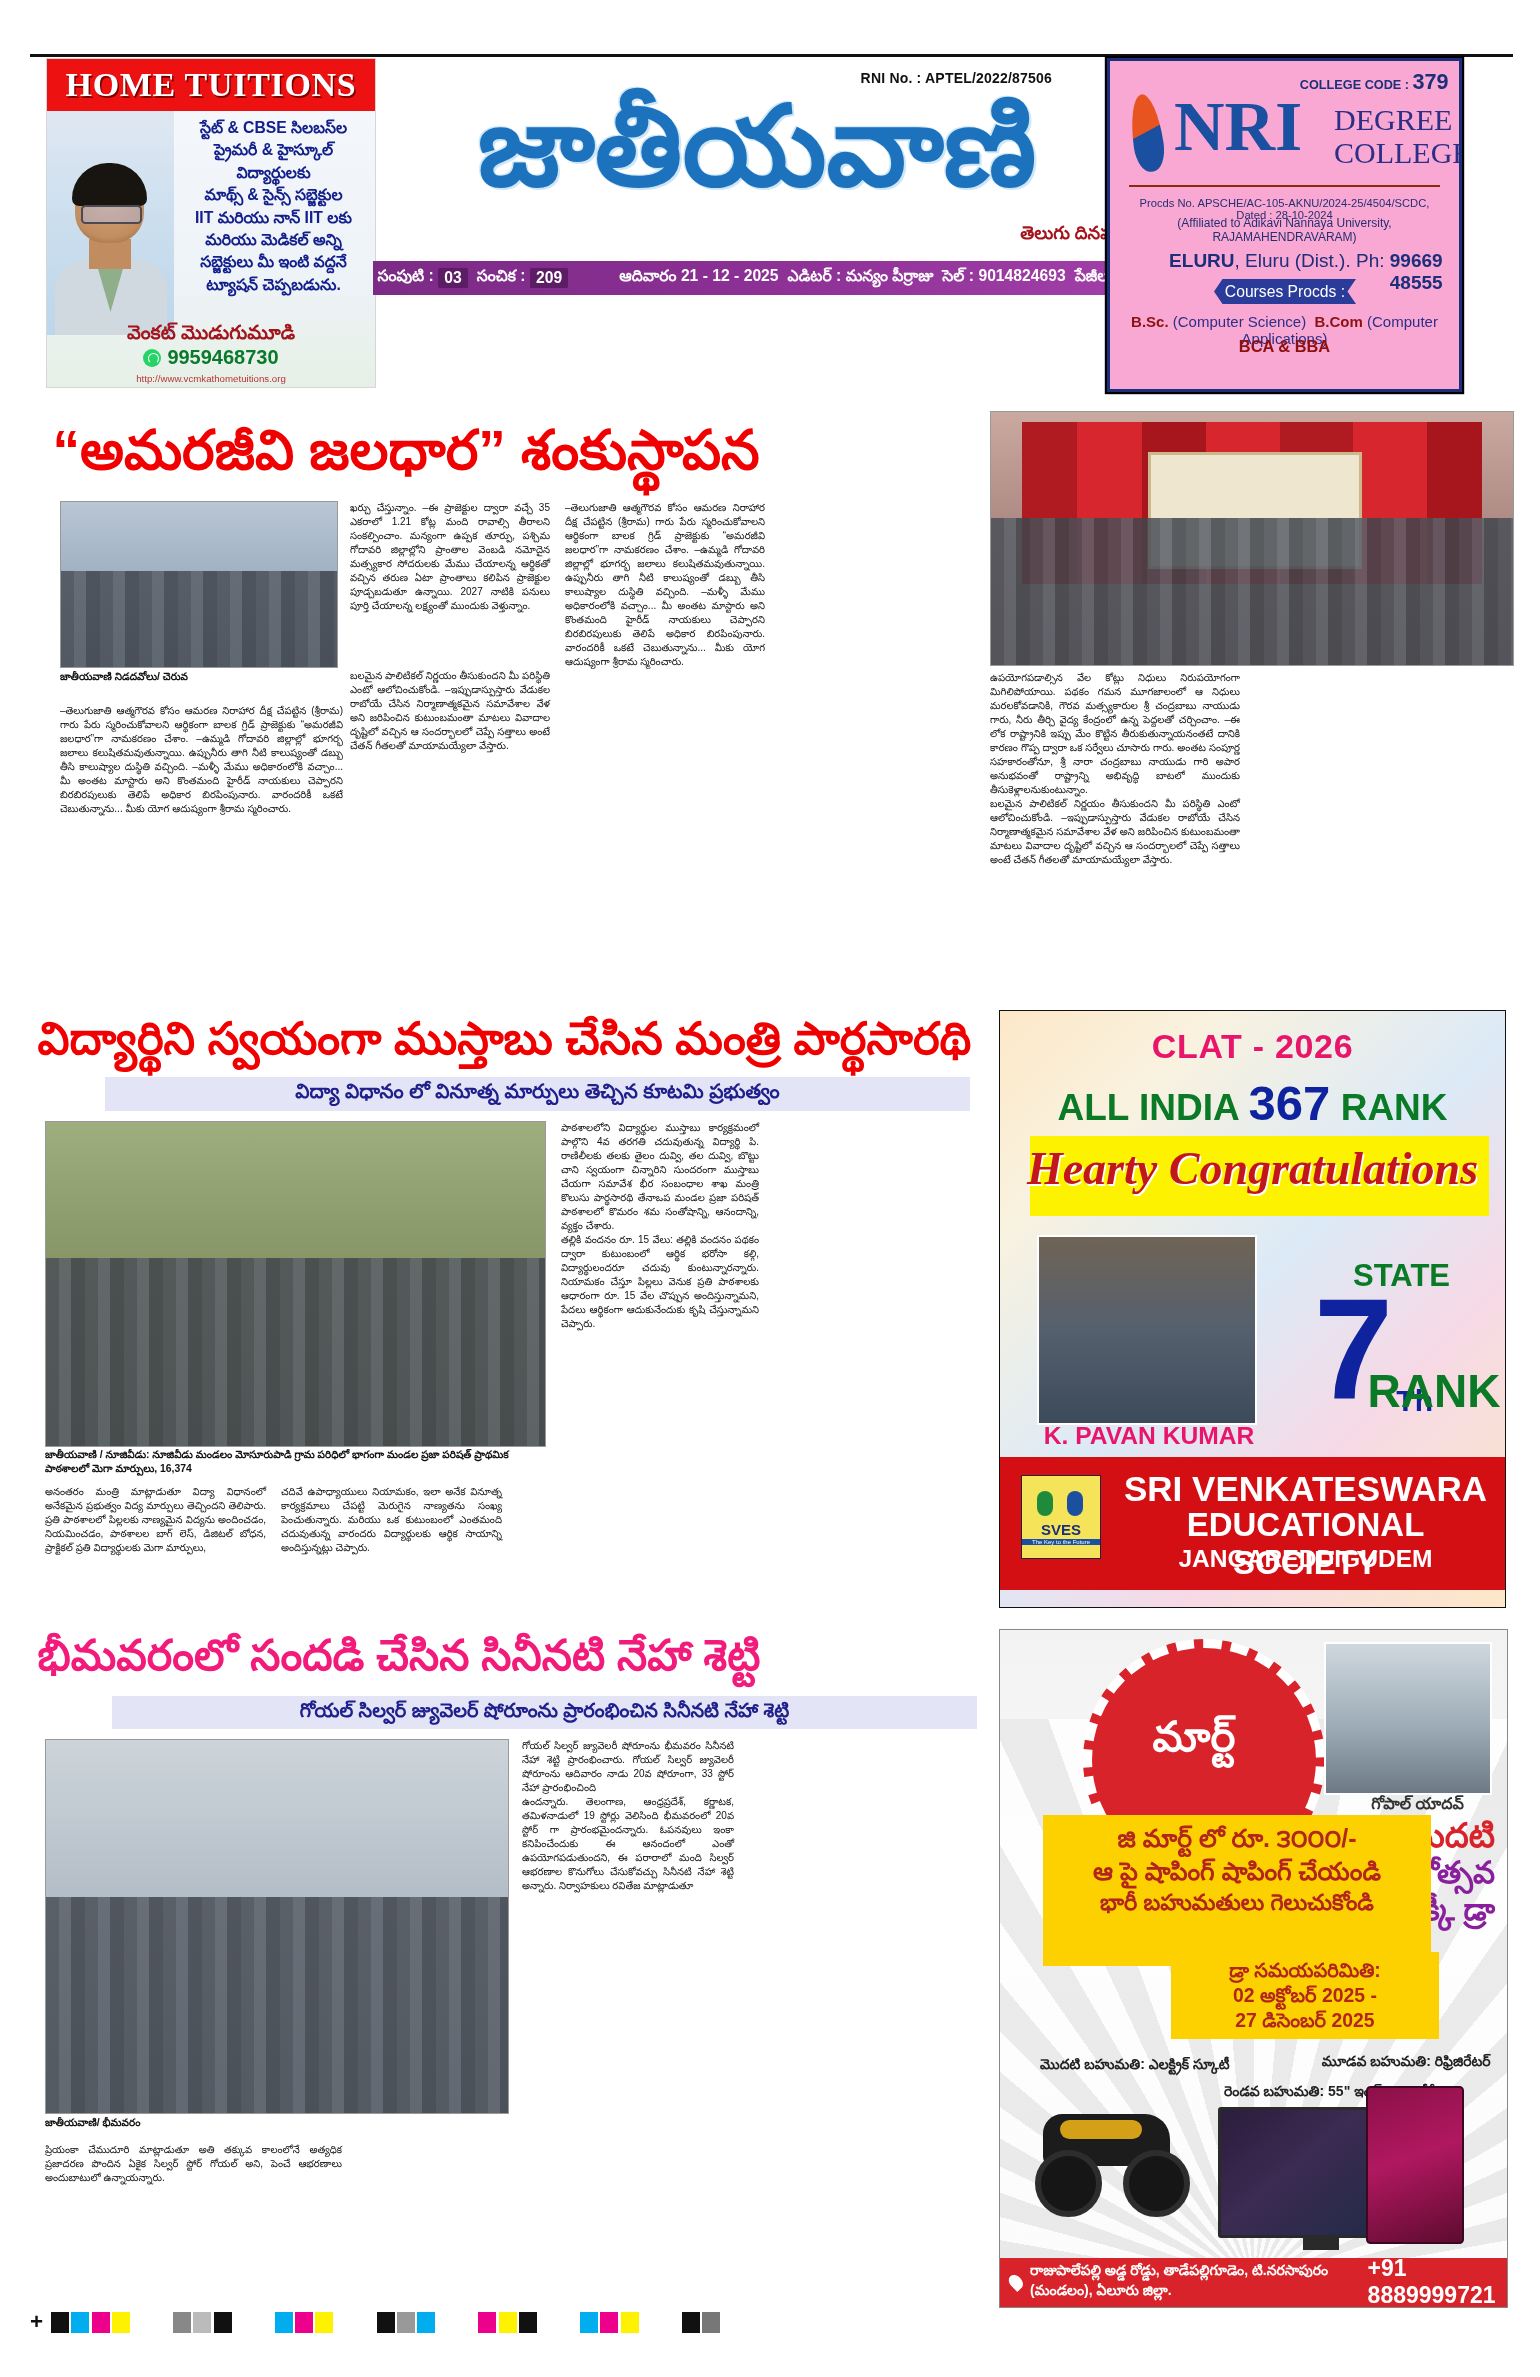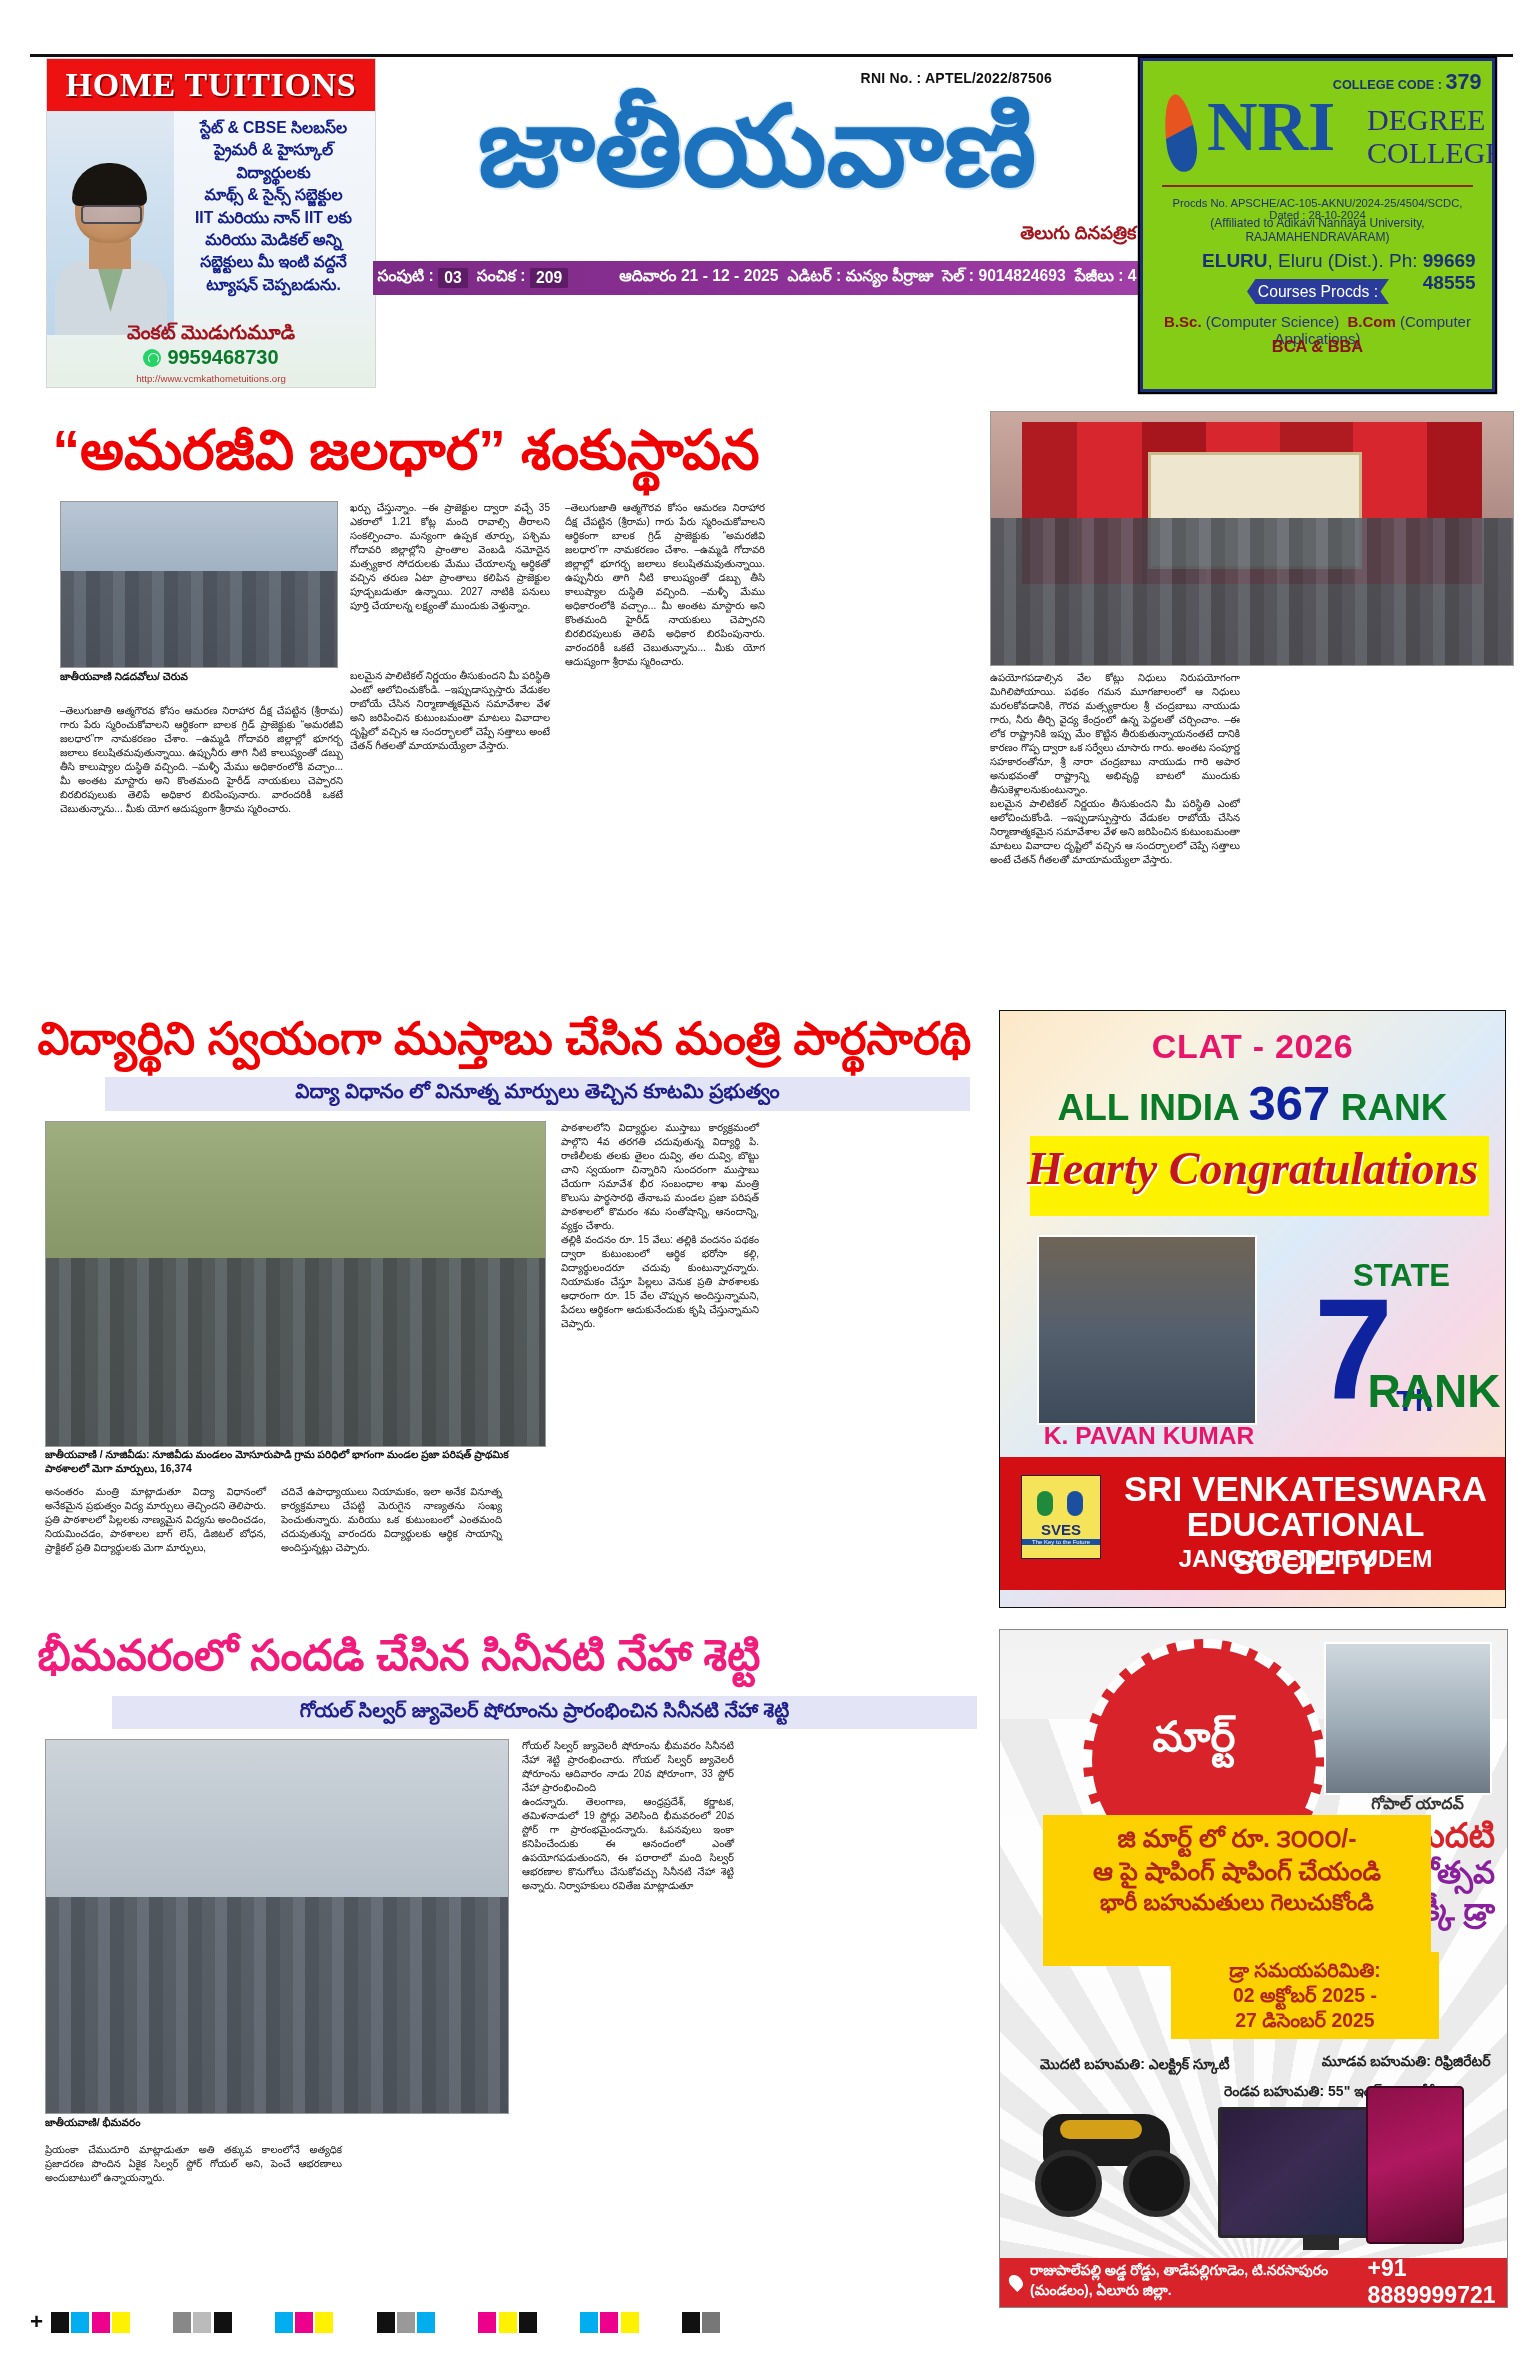--- a/index.html
+++ b/index.html
@@ -49,21 +49,21 @@
   .plate-url{position:absolute;left:0;top:165px;width:768px;text-align:center;font-size:22.4px;font-weight:bold;color:#111;}
   .plate-sub{position:absolute;right:4.5px;top:165px;font-size:18px;font-weight:bold;color:#a4141c;}
   .infobar{position:absolute;left:0;top:203px;width:768px;height:34px;
     background:linear-gradient(90deg,#7b2b86 0%,#8a2f93 45%,#a13fa8 100%);
     display:flex;align-items:center;color:#fff;font-size:15.7px;font-weight:bold;}
   .infobar .seg{padding:0 4.5px;display:flex;align-items:center;gap:4.5px;}
   .infobar .hl{background:#5d1d66;padding:0.7px 6px;border-radius:1.5px;}
   .infobar .spacer{flex:1;}
 
   
-  .nri{position:absolute;left:1140px;top:58px;width:349px;height:328px;background:#84cc16;border:3.7px solid #1b2f7a;
+  .nri{position:absolute;left:1107px;top:58px;width:349px;height:328px;background:#f9a8d4;border:3.7px solid #1b2f7a;
     box-shadow:0 0 0 2.2px #000;overflow:hidden;}
   .nri-code{position:absolute;right:10.4px;top:7.5px;font-size:12.7px;font-weight:bold;color:#1b2f7a;}
   .nri-code b{font-size:21.6px;color:#1b2f7a;}
   .nri-logo{position:absolute;left:16.4px;top:33px;width:42px;height:78px;}
   .flame{position:absolute;left:6px;top:0;width:30px;height:78px;border-radius:50% 50% 46% 46%/66% 66% 34% 34%;
     background:linear-gradient(160deg,#e8541f 0%,#e8541f 48%,#1b4fa0 49%,#1b4fa0 100%);transform:rotate(-8deg);}
   .nri-name{position:absolute;left:64px;top:31px;font-size:70px;line-height:69px;font-weight:bold;color:#1b4fa0;
     font-family:"Liberation Serif",serif;}
   .nri-deg{position:absolute;left:224px;top:42px;font-family:"Liberation Serif",serif;color:#2c2f86;font-size:30px;line-height:33px;}
   .nri-hr{position:absolute;left:19.4px;right:19.4px;top:124px;height:2.2px;background:#8c2a10;}

